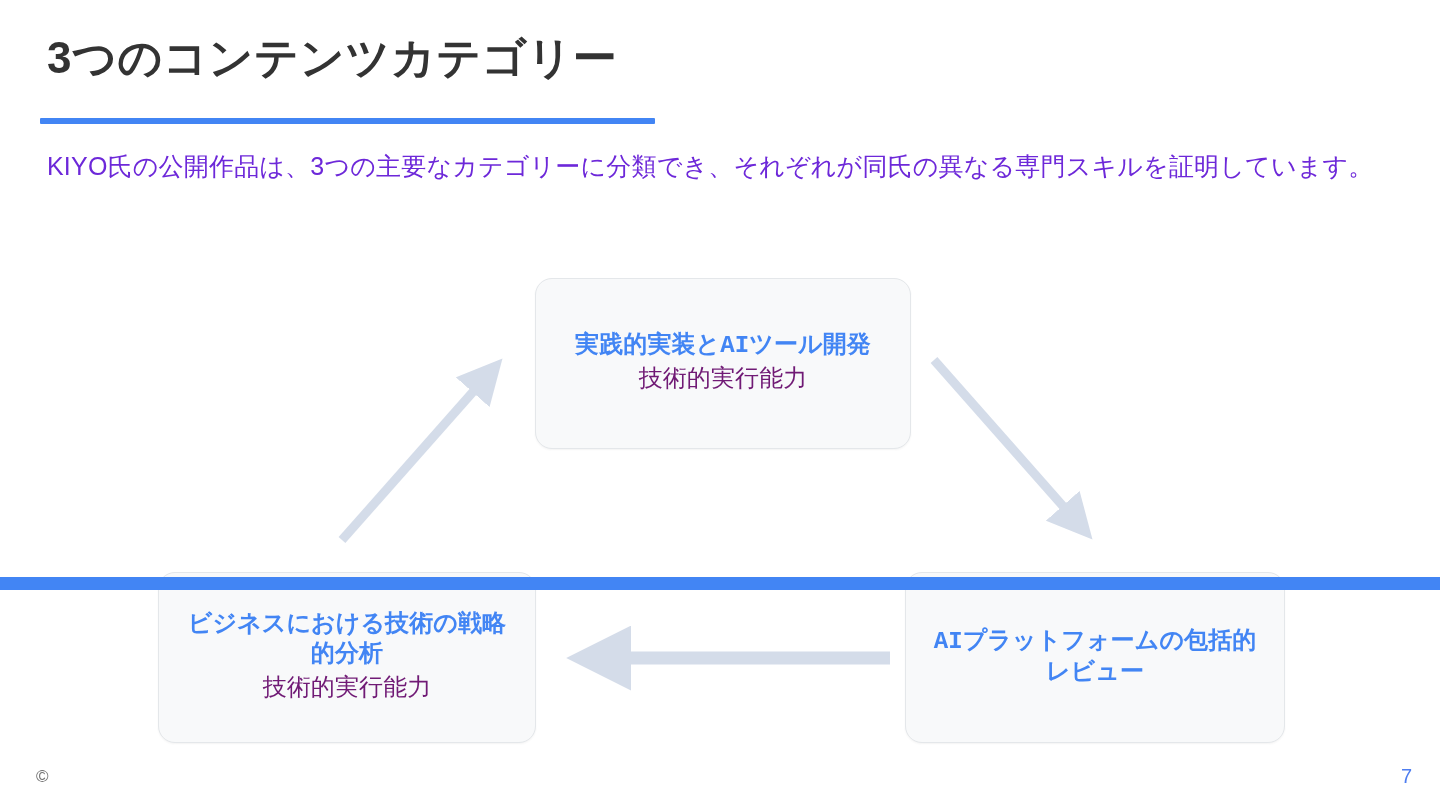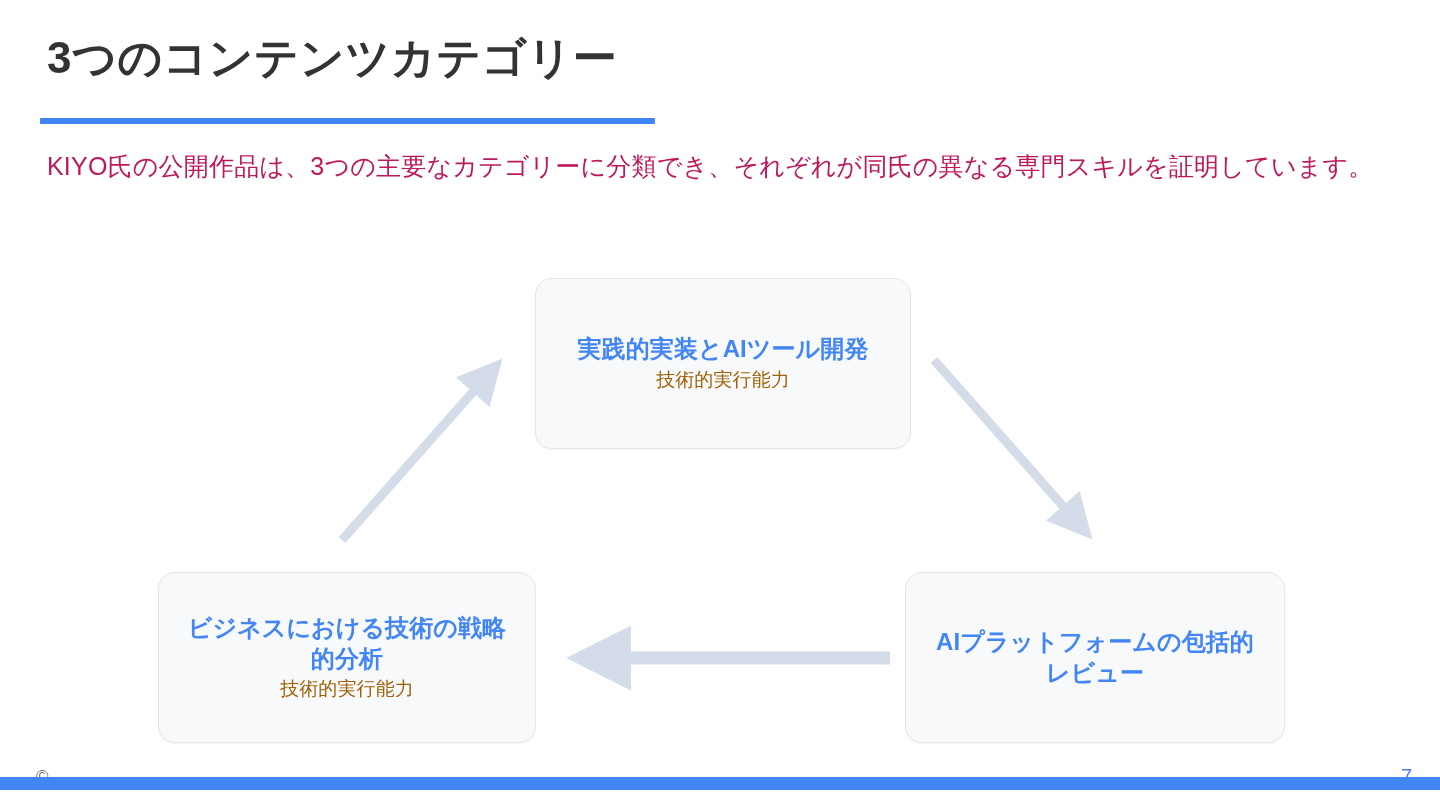--- a/index.html
+++ b/index.html
@@ -13,21 +13,21 @@
     height: 810px;
     overflow: hidden;
     font-family: "Liberation Sans", "DejaVu Sans", sans-serif;
     position: relative;
   }
 
   .slide {
     position: absolute;
     inset: 0;
     width: 1440px;
-    height: 790px;
+    height: 590px;
     background: #ffffff;
   }
 
   
   .slide-title {
     position: absolute;
     left: 47px;
     top: 33px;
     font-size: 44px;
     font-weight: 700;
@@ -46,31 +46,32 @@
     border-radius: 1px;
   }
 
   .slide-subtitle {
     position: absolute;
     left: 47px;
     top: 148px;
     width: 1345px;
     font-size: 25px;
     line-height: 1.5;
-    color: #be185d;
+    color: #6d28d9;
     letter-spacing: 0.2px;
   }
 
   
   .diagram {
     position: absolute;
     left: 0;
     top: 250px;
     width: 1440px;
     height: 520px;
+    font-family: Liberation Mono, monospace;
   }
 
   .arrow-layer {
     position: absolute;
     left: 0;
     top: 0;
     width: 1440px;
     height: 520px;
     pointer-events: none;
   }
@@ -90,23 +91,23 @@
     box-shadow: 0 1px 2px rgba(60, 64, 67, 0.06);
   }
   .node-title {
     font-size: 24px;
     font-weight: 700;
     color: #4285f4;
     line-height: 1.28;
     letter-spacing: 0.1px;
   }
   .node-subtitle {
-    font-size: 19px;
+    font-size: 24px;
     font-weight: 400;
-    color: #a16207;
+    color: #701a75;
     line-height: 1.35;
     margin-top: 2px;
     letter-spacing: 0.1px;
   }
 
   #node-top {
     left: 535px;
     top: 28px;
     width: 376px;
     height: 171px;

